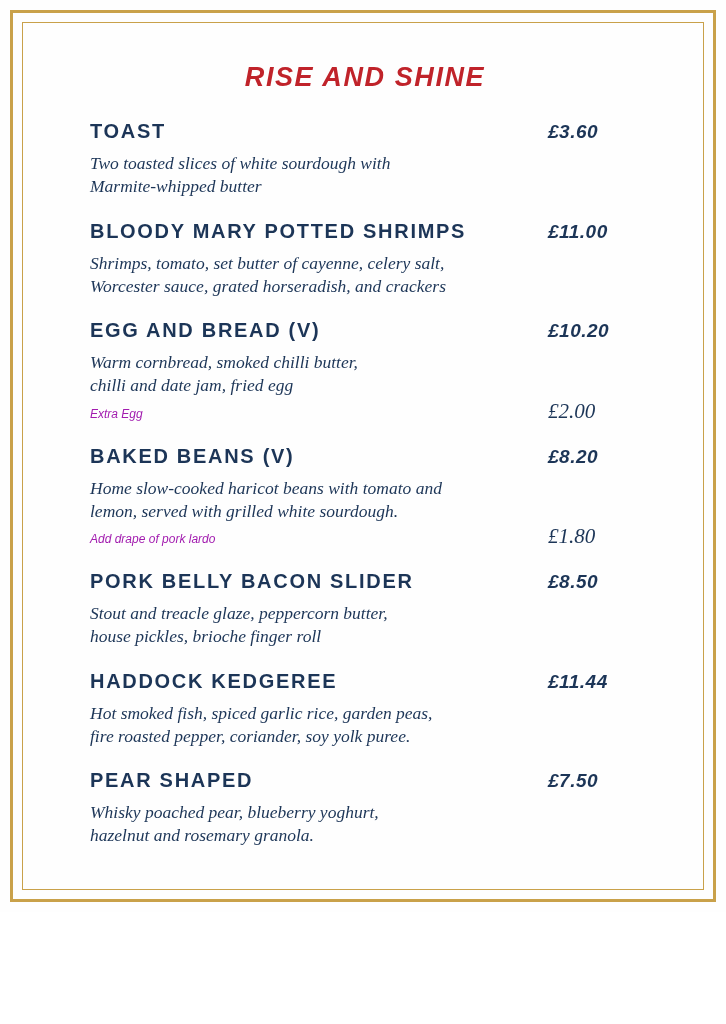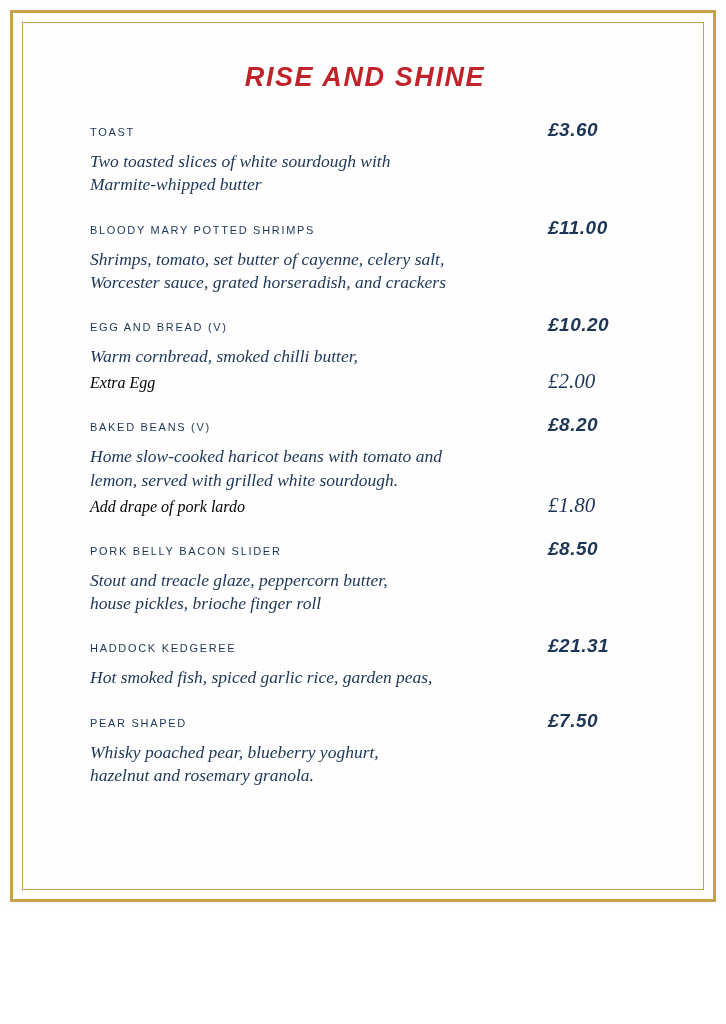--- a/index.html
+++ b/index.html
@@ -61,22 +61,22 @@
   .item {
     margin-bottom: 20px;
   }
   .item-head {
     display: flex;
     align-items: baseline;
     justify-content: space-between;
   }
   .item-name {
     font-family: "Liberation Sans", sans-serif;
-    font-weight: normal;
-    font-size: 11px;
+    font-weight: bold;
+    font-size: 20px;
     letter-spacing: 1.7px;
     color: #1c3557;
     text-transform: uppercase;
     line-height: 1.2;
   }
   .item-price {
     font-family: "Liberation Sans", sans-serif;
     font-weight: bold;
     font-style: italic;
     font-size: 19px;
@@ -96,24 +96,24 @@
   .desc-line {
     display: block;
   }
   .extra-row {
     display: flex;
     align-items: baseline;
     justify-content: space-between;
     margin-top: 1px;
   }
   .extra-label {
-    font-family: Liberation Serif, serif;
-    font-style: italic;
-    font-size: 16px;
-    color: #000000;
+    font-family: Liberation Sans, sans-serif;
+    font-style: italic;
+    font-size: 12px;
+    color: #a21caf;
   }
   .extra-price {
     font-family: "Liberation Serif", serif;
     font-style: italic;
     font-size: 21px;
     color: #1c3557;
     white-space: nowrap;
     padding-left: 14px;
     min-width: 86px;
   }
@@ -154,20 +154,21 @@
       </div>
     </div>
 
     <div class="item">
       <div class="item-head">
         <div class="item-name">EGG AND BREAD (V)</div>
         <div class="item-price price-col">£10.20</div>
       </div>
       <div class="desc">
         <span class="desc-line">Warm cornbread, smoked chilli butter,</span>
+        <span class="desc-line">chilli and date jam, fried egg</span>
       </div>
       <div class="extra-row">
         <div class="extra-label">Extra Egg</div>
         <div class="extra-price price-col">£2.00</div>
       </div>
     </div>
 
     <div class="item">
       <div class="item-head">
         <div class="item-name">BAKED BEANS (V)</div>
@@ -190,24 +191,25 @@
       </div>
       <div class="desc">
         <span class="desc-line">Stout and treacle glaze, peppercorn butter,</span>
         <span class="desc-line">house pickles, brioche finger roll</span>
       </div>
     </div>
 
     <div class="item">
       <div class="item-head">
         <div class="item-name">HADDOCK KEDGEREE</div>
-        <div class="item-price price-col">£21.31</div>
+        <div class="item-price price-col">£11.44</div>
       </div>
       <div class="desc">
         <span class="desc-line">Hot smoked fish, spiced garlic rice, garden peas,</span>
+        <span class="desc-line">fire roasted pepper, coriander, soy yolk puree.</span>
       </div>
     </div>
 
 
     <div class="item">
       <div class="item-head">
         <div class="item-name">PEAR SHAPED</div>
         <div class="item-price price-col">£7.50</div>
       </div>
       <div class="desc">

